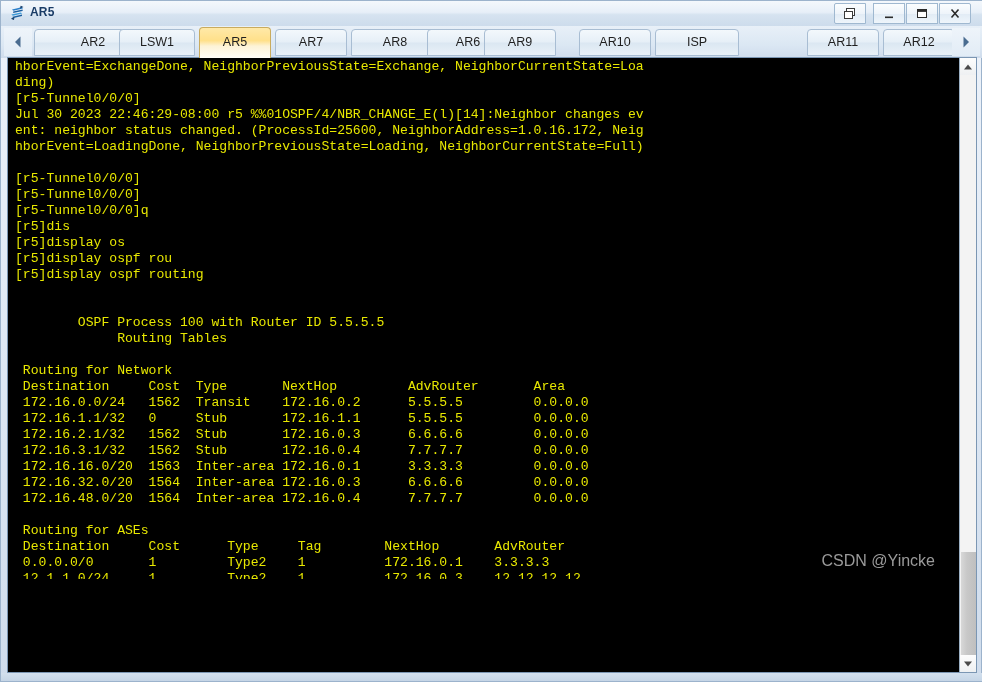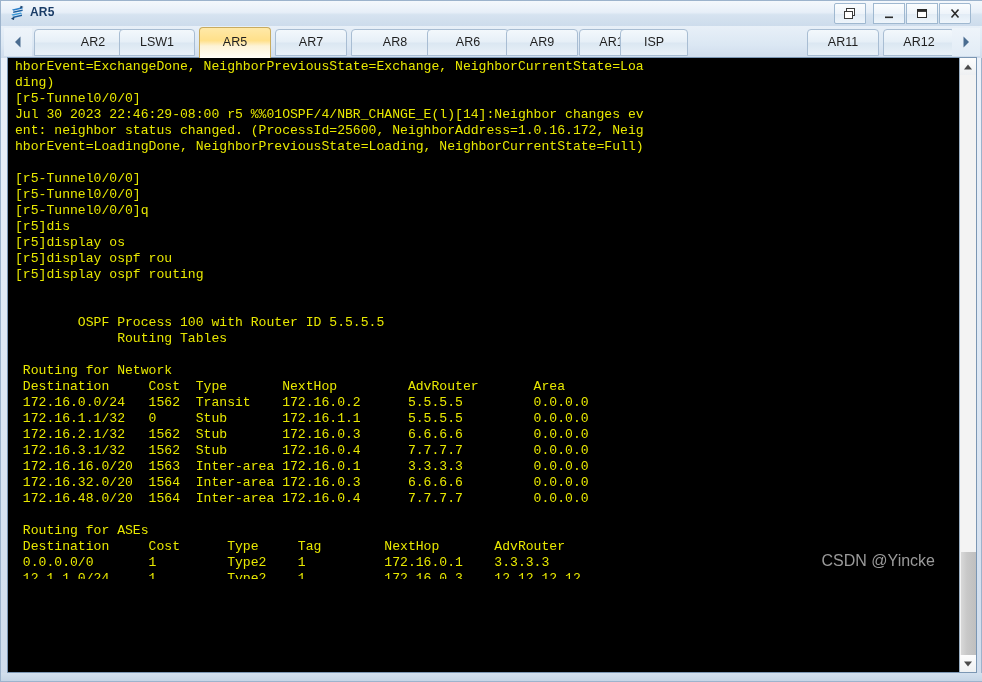--- a/index.html
+++ b/index.html
@@ -280,23 +280,23 @@
       </span>
     </div>
 
     <div id="tabs">
         <div class="tab" style="left: 0px; width: 91px; padding-left: 27px;"><span>AR2</span></div>
         <div class="tab" style="left: 85px; width: 76px;"><span>LSW1</span></div>
         <div class="tab active" style="left: 165px; width: 72px;"><span>AR5</span></div>
         <div class="tab" style="left: 241px; width: 72px;"><span>AR7</span></div>
         <div class="tab" style="left: 317px; width: 88px;"><span>AR8</span></div>
         <div class="tab" style="left: 393px; width: 82px;"><span>AR6</span></div>
-        <div class="tab" style="left: 472px; width: 72px;"><span>AR9</span></div>
+        <div class="tab" style="left: 450px; width: 72px;"><span>AR9</span></div>
         <div class="tab" style="left: 545px; width: 72px;"><span>AR10</span></div>
-        <div class="tab" style="left: 586px; width: 68px;"><span>ISP</span></div>
+        <div class="tab" style="left: 621px; width: 84px;"><span>ISP</span></div>
         <div class="tab" style="left: 697px; width: 72px; margin-top: 40px;"><span>AR3</span></div>
         <div class="tab" style="left: 773px; width: 72px;"><span>AR11</span></div>
         <div class="tab" style="left: 849px; width: 72px;"><span>AR12</span></div>
       </div>
 
     <div class="navarrow" id="nav-right">
       <span>
         <svg width="12" height="14" viewBox="0 0 12 14">
           <path d="M3.5 1.5 L9 7 L3.5 12.5 Z" fill="#4a6c90"></path>
         </svg>

